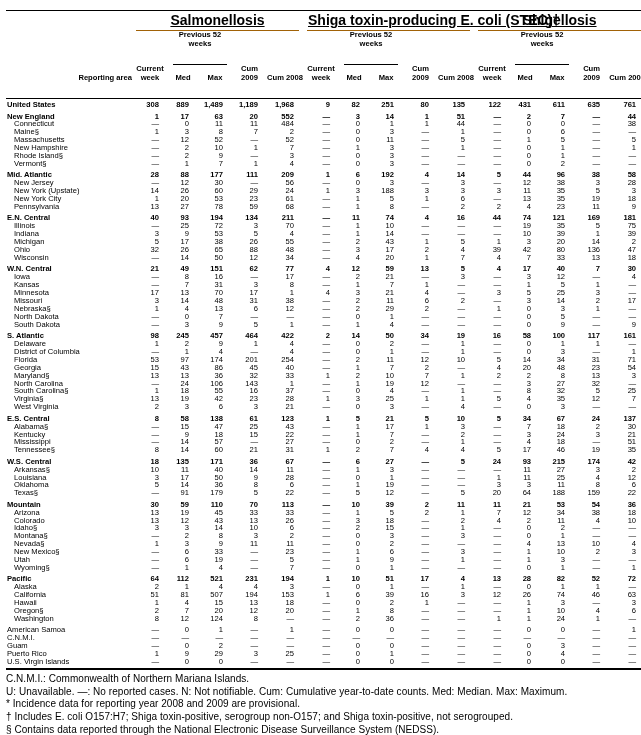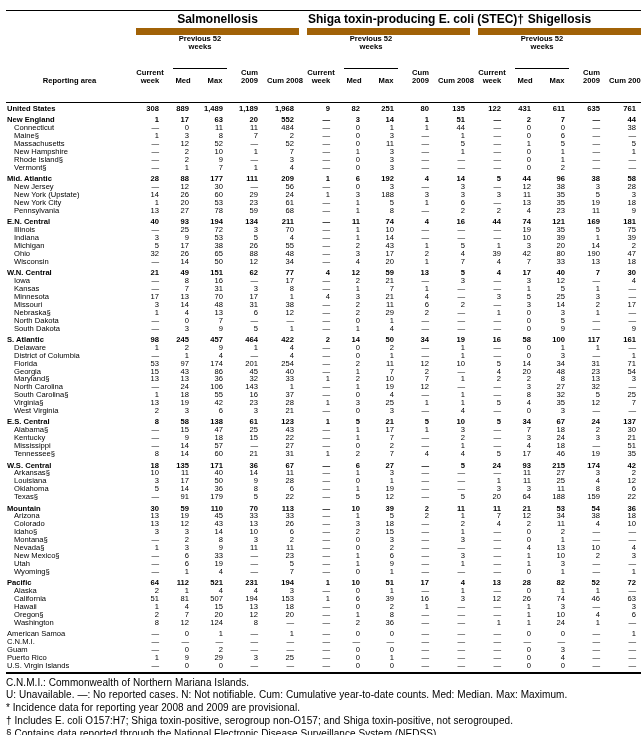--- a/index.html
+++ b/index.html
@@ -15,24 +15,24 @@
     letter-spacing: 0.1px;
   }
   .title .ital { font-style: italic; }
   table {
     border-collapse: collapse; table-layout: fixed;
     width: 628px; margin-top: 5px;
     border-top: 1px solid #000;
   }
   thead th { font-size: 7.6px; font-weight: bold; padding: 0; vertical-align: bottom; text-align: center; line-height: 1.12; }
   tr.grp-row th { padding-top: 2px; vertical-align: bottom; }
-  .grp-line { display: block; border-bottom: 7px solid #a16207; padding: 0 1px 1.5px 1px; margin: 0 4px; font-size: 12px; white-space: nowrap; overflow: visible; }
+  .grp-line { display: block; border-bottom: 1px solid #a16207; padding: 0 1px 1.5px 1px; margin: 0 4px; font-size: 14px; white-space: nowrap; overflow: visible; text-decoration: underline; }
   .prev-line { display: block; border-bottom: 1px solid #000; margin: 0 5px; padding-bottom: 16px; }
   tr.colhead th { border-bottom: 1px solid #000; padding-bottom: 16px; }
-  th.area-h { text-align: center; vertical-align: bottom; padding-left: 1px; }
+  th.area-h { text-align: right; vertical-align: bottom; padding-left: 1px; }
   tbody { border-bottom: 2px solid #000; }
   tbody td { font-size: 7.6px; line-height: 7.9px; padding: 0; white-space: nowrap; }
   tbody tr:first-child td { padding-top: 2px; }
   td.num { text-align: right; padding-right: 9px; font-family: "Liberation Sans", sans-serif; }
   td.area { text-align: left; padding-left: 1px; }
   td.area.indent { padding-left: 8px; }
   tr.bold td { font-weight: bold; }
   tr.group-start td { padding-top: 3.5px; }
   tbody tr:last-child td { padding-bottom: 2px; }
   .footnotes { margin-top: 3px; font-size: 10px; line-height: 1.28; letter-spacing: 0.05px; }
@@ -430,21 +430,21 @@
           <td class="num">88</td>
           <td class="num">48</td>
           <td class="num">—</td>
           <td class="num">3</td>
           <td class="num">17</td>
           <td class="num">2</td>
           <td class="num">4</td>
           <td class="num">39</td>
           <td class="num">42</td>
           <td class="num">80</td>
-          <td class="num">190</td>
+          <td class="num">136</td>
           <td class="num">47</td>
         </tr>
         <tr>
           <td class="area indent">Wisconsin</td>
           <td class="num">—</td>
           <td class="num">14</td>
           <td class="num">50</td>
           <td class="num">12</td>
           <td class="num">34</td>
           <td class="num">—</td>

